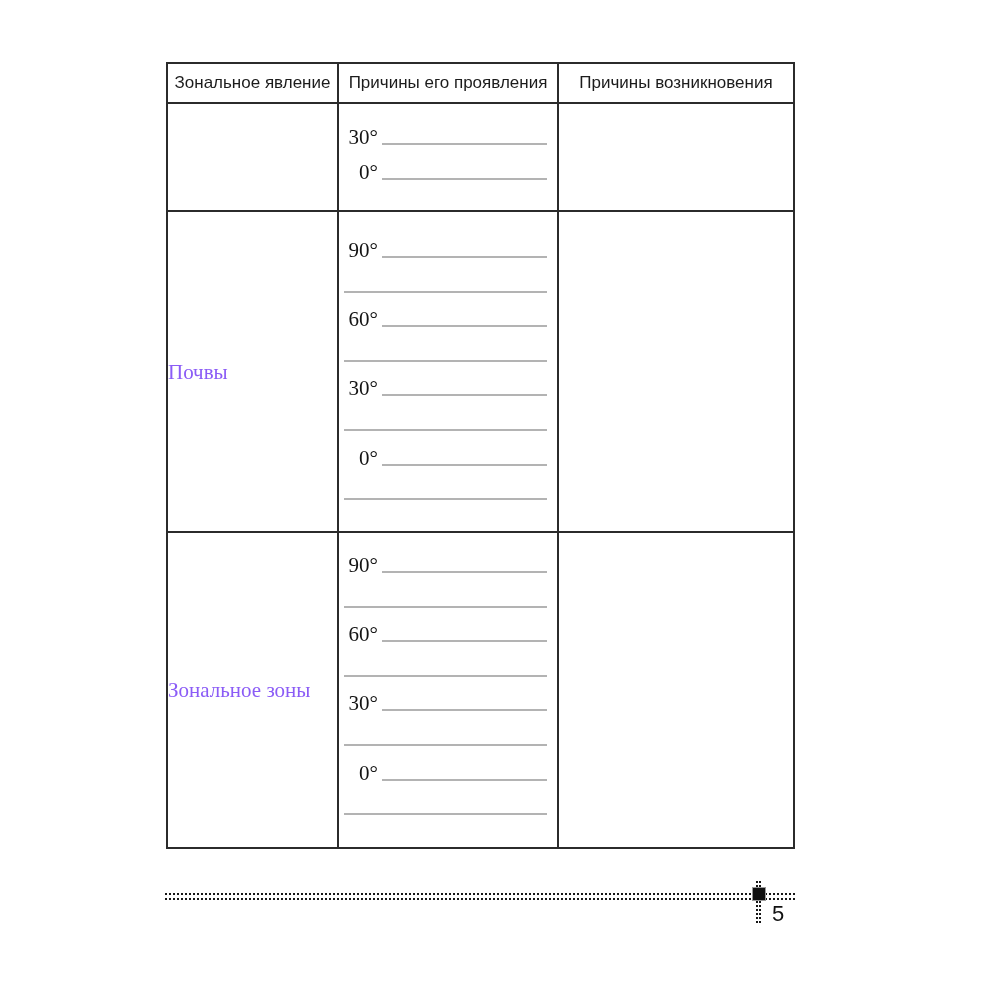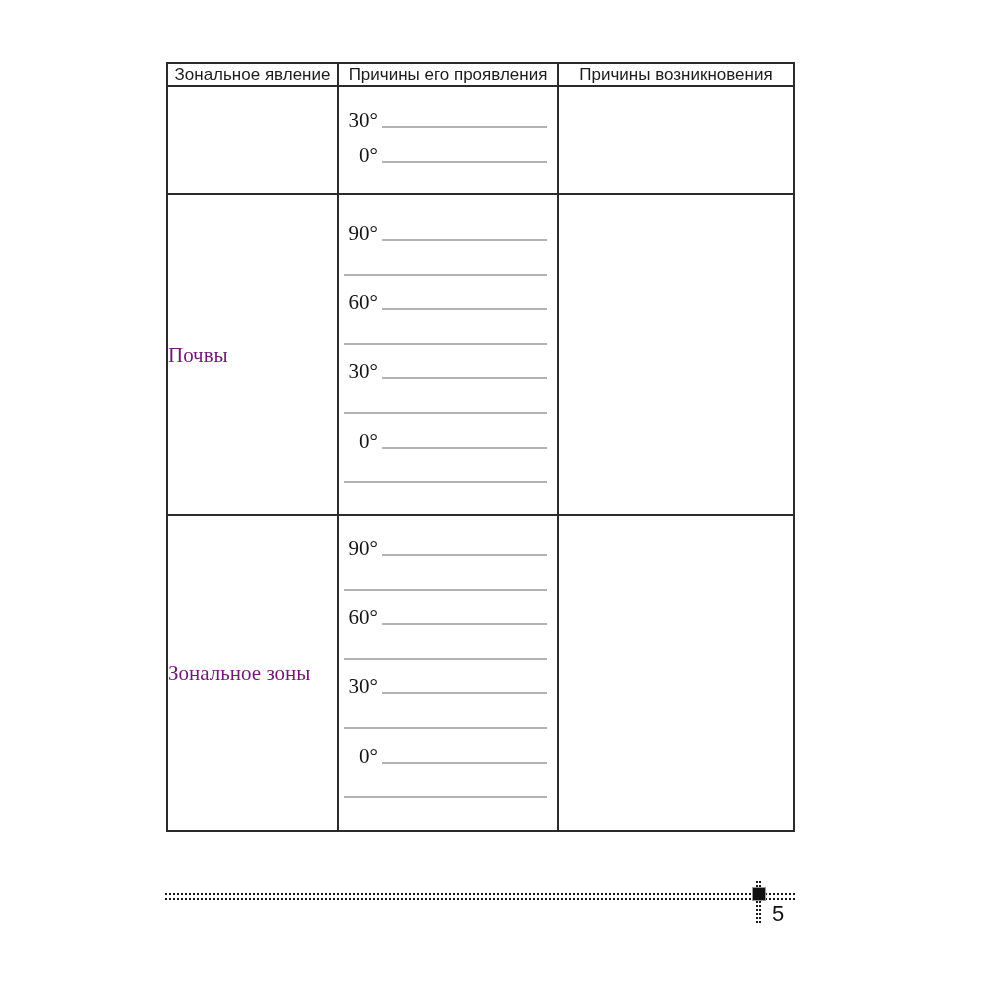--- a/index.html
+++ b/index.html
@@ -5,27 +5,27 @@
   html,body{margin:0;padding:0;background:#fff;}
   .page{position:relative;width:1000px;height:1000px;background:#ffffff;overflow:hidden;
         font-family:"Liberation Serif",serif;color:#1a1a1a;}
 
   
   table.worksheet{position:absolute;left:166px;top:62px;width:627px;
         border-collapse:collapse;table-layout:fixed;}
   table.worksheet th, table.worksheet td{border:2px solid #2b2b2b;padding:0;}
   th.hdr{font-family:"Liberation Sans",sans-serif;font-size:17px;font-weight:normal;
         color:#1c1c1c;text-align:center;vertical-align:middle;}
-  tr.hdr-row{height:23px;}
+  tr.hdr-row{height:40px;}
   tr.row-1{height:108px;}
   tr.row-2{height:321px;}
   tr.row-3{height:316px;}
 
   td.phen{vertical-align:middle;padding-left:6px;
-        font-family:"Liberation Serif",serif;font-size:21px;line-height:26px;color:#701a75;}
+        font-family:"Liberation Serif",serif;font-size:21px;line-height:26px;color:#8b5cf6;}
   td.causes{vertical-align:top;}
   td.examples{vertical-align:top;}
 
   .ex-wrap{padding-right:10px;}
   .ex-wrap.r1{padding-top:6px;}
   .ex-wrap.r2{padding-top:11.4px;}
   .ex-wrap.r3{padding-top:5.4px;}
 
   .slot{display:flex;align-items:flex-end;}
   .slot.h35{height:35px;}

